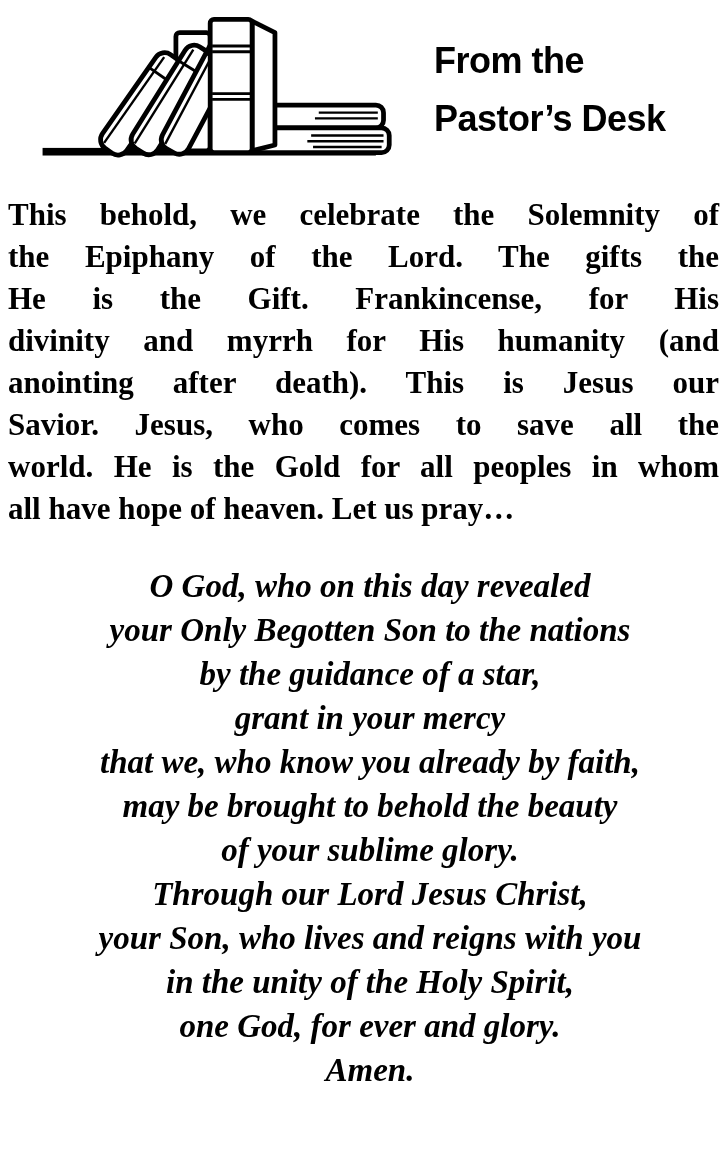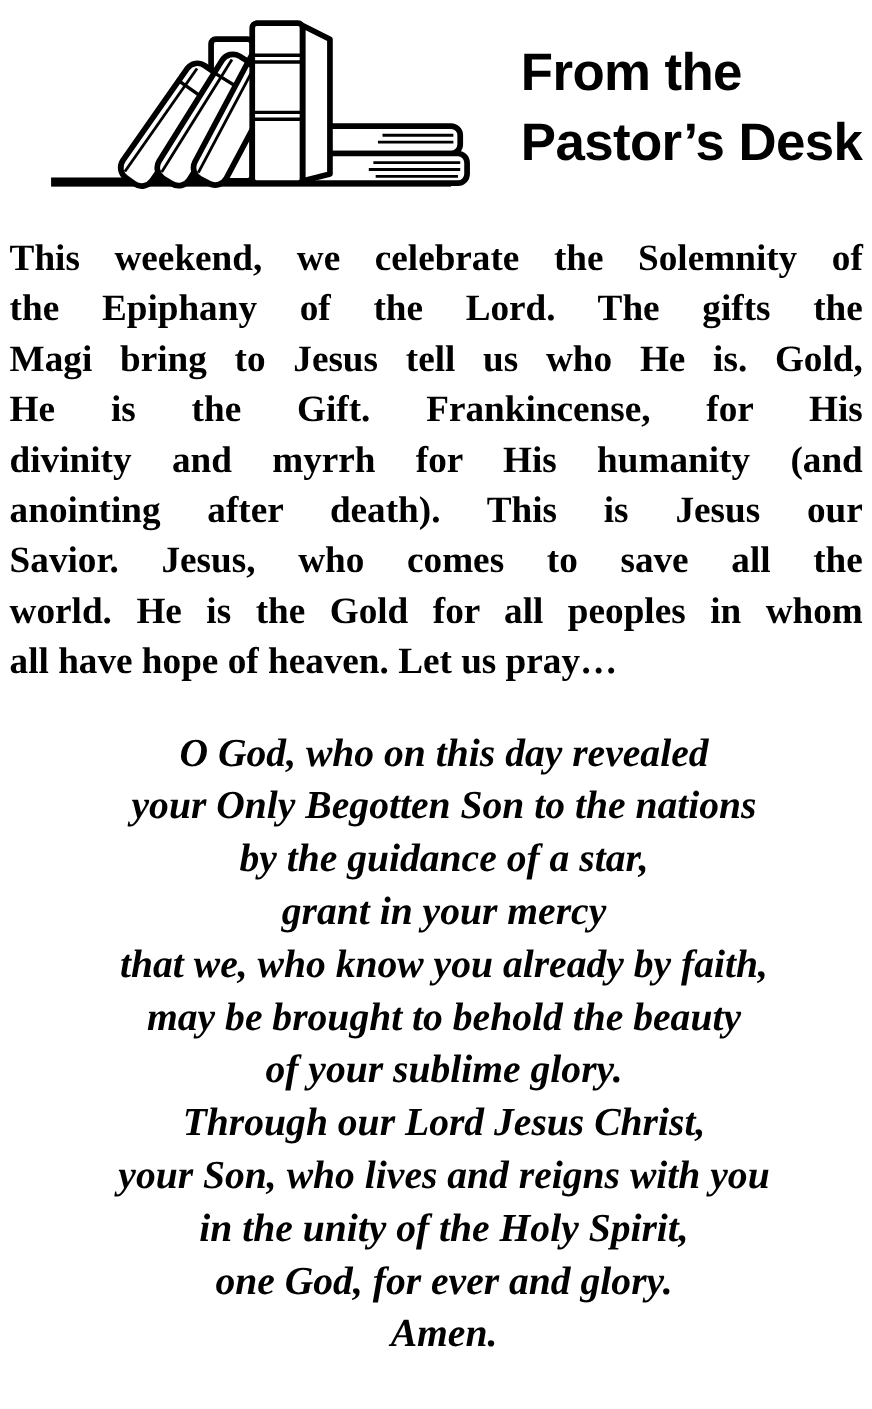--- a/index.html
+++ b/index.html
@@ -25,21 +25,21 @@
   .books {
     flex: none;
     width: 372px;
     height: 160px;
     margin-left: 28px;
   }
   .books svg { width: 100%; height: 100%; }
   .title {
     font-family: "Liberation Sans", sans-serif;
     font-weight: 700;
-    font-size: 44px;
+    font-size: 36px;
     line-height: 58px;
     letter-spacing: -0.5px;
     margin: 26px 0 0 34px;
   }
   .title span { display: block; }
   .intro {
     margin: 24px 8px 0 8px;
     font-size: 31px;
     font-weight: 700;
     line-height: 42px;
@@ -121,23 +121,22 @@
         <path d="M188,42 h40 M188,48 h40 M188,92 h40 M188,98 h40" stroke="#000" stroke-width="3" fill="none"></path>
       </svg>
     </div>
     <h1 class="title">
       <span>From the</span>
       <span>Pastor’s Desk</span>
     </h1>
   </header>
 
   <section class="intro">
-    <div class="line">This weekend, we celebrate the Solemnity of</div>
+    <div class="line">This behold, we celebrate the Solemnity of</div>
     <div class="line">the Epiphany of the Lord. The gifts the</div>
-    <div class="line">Magi bring to Jesus tell us who He is. Gold,</div>
     <div class="line">He is the Gift. Frankincense, for His</div>
     <div class="line">divinity and myrrh for His humanity (and</div>
     <div class="line">anointing after death). This is Jesus our</div>
     <div class="line">Savior. Jesus, who comes to save all the</div>
     <div class="line">world. He is the Gold for all peoples in whom</div>
     <div class="line last">all have hope of heaven. Let us pray…</div>
   </section>
 
   <section class="prayer">
     <div>O God, who on this day revealed</div>

